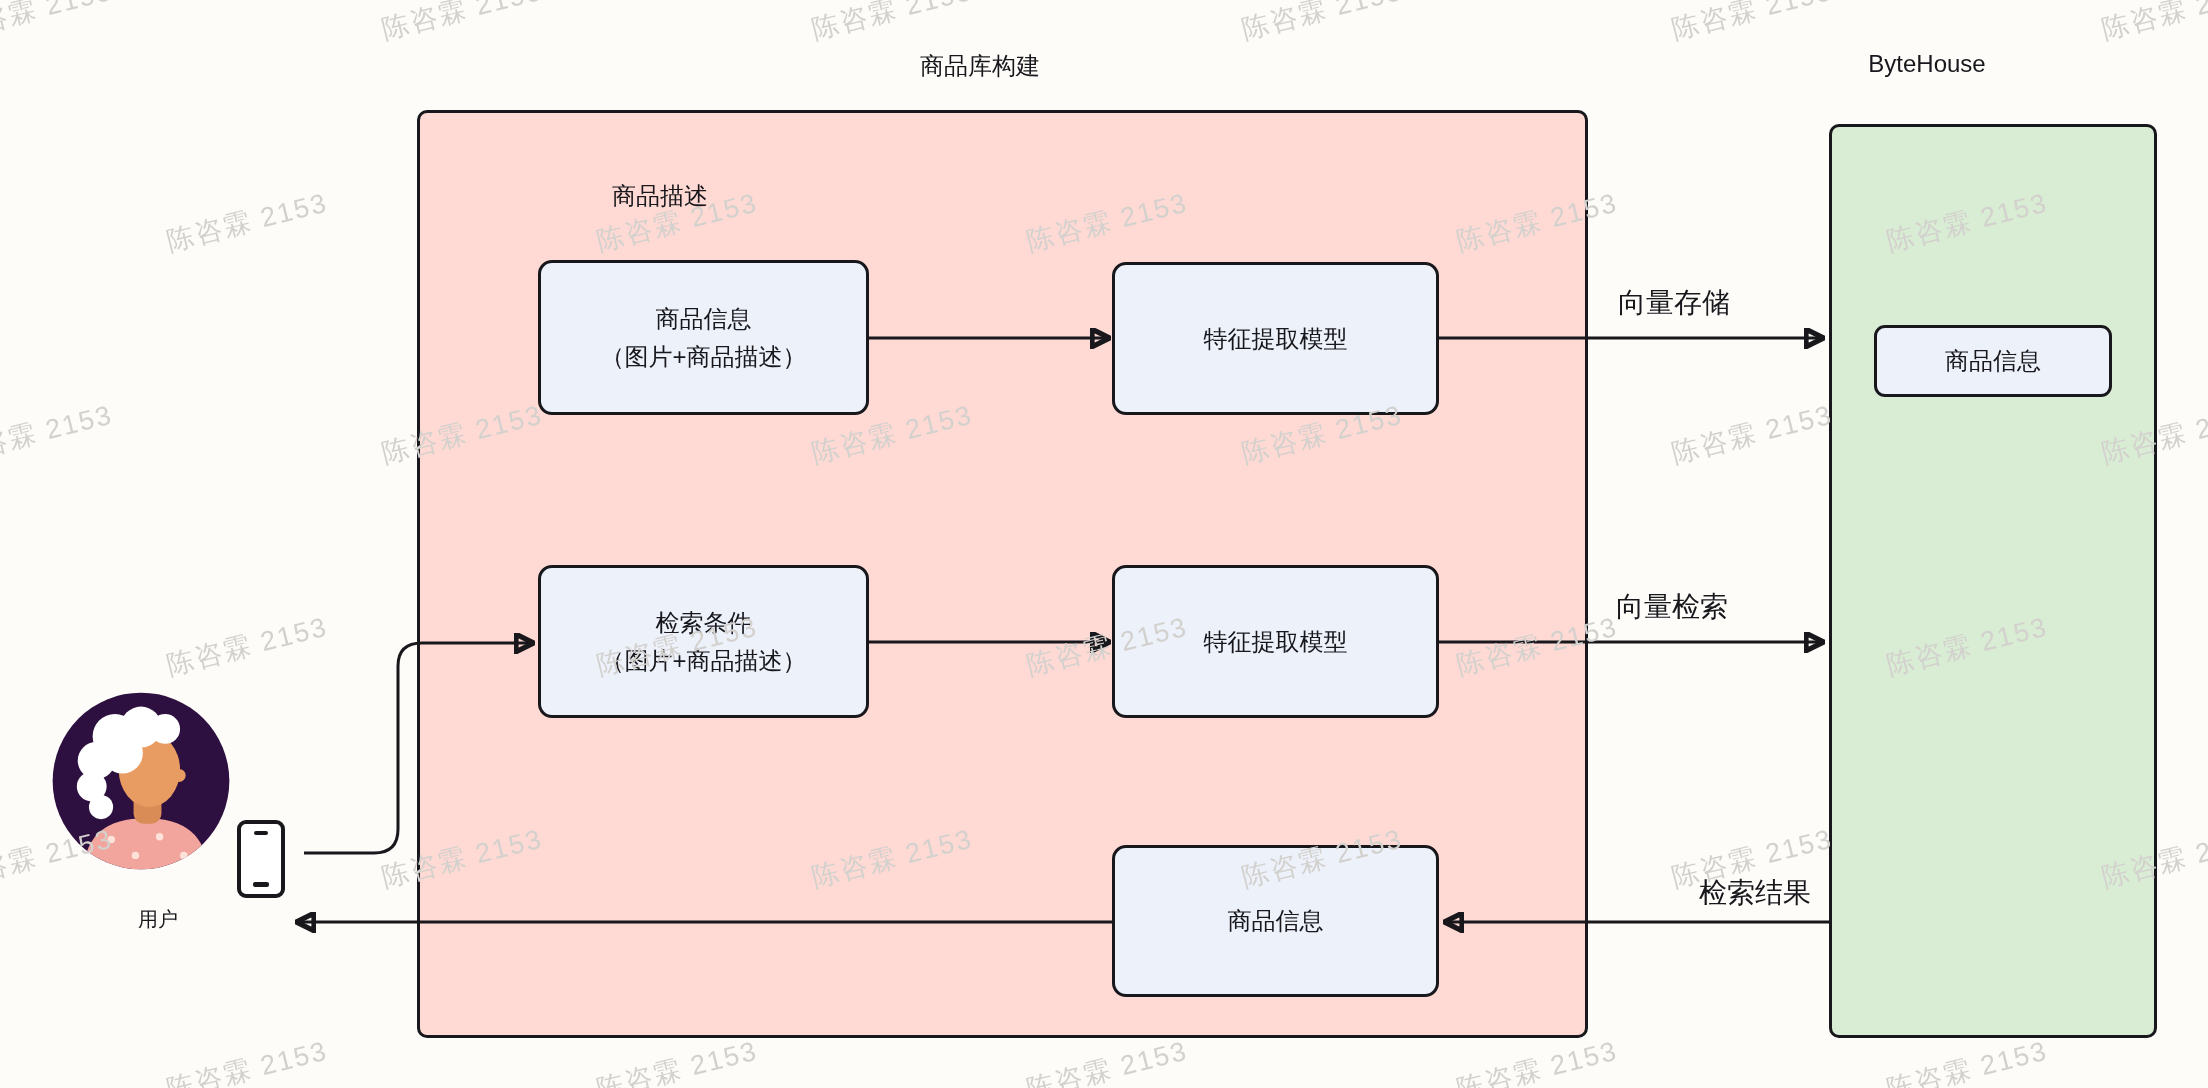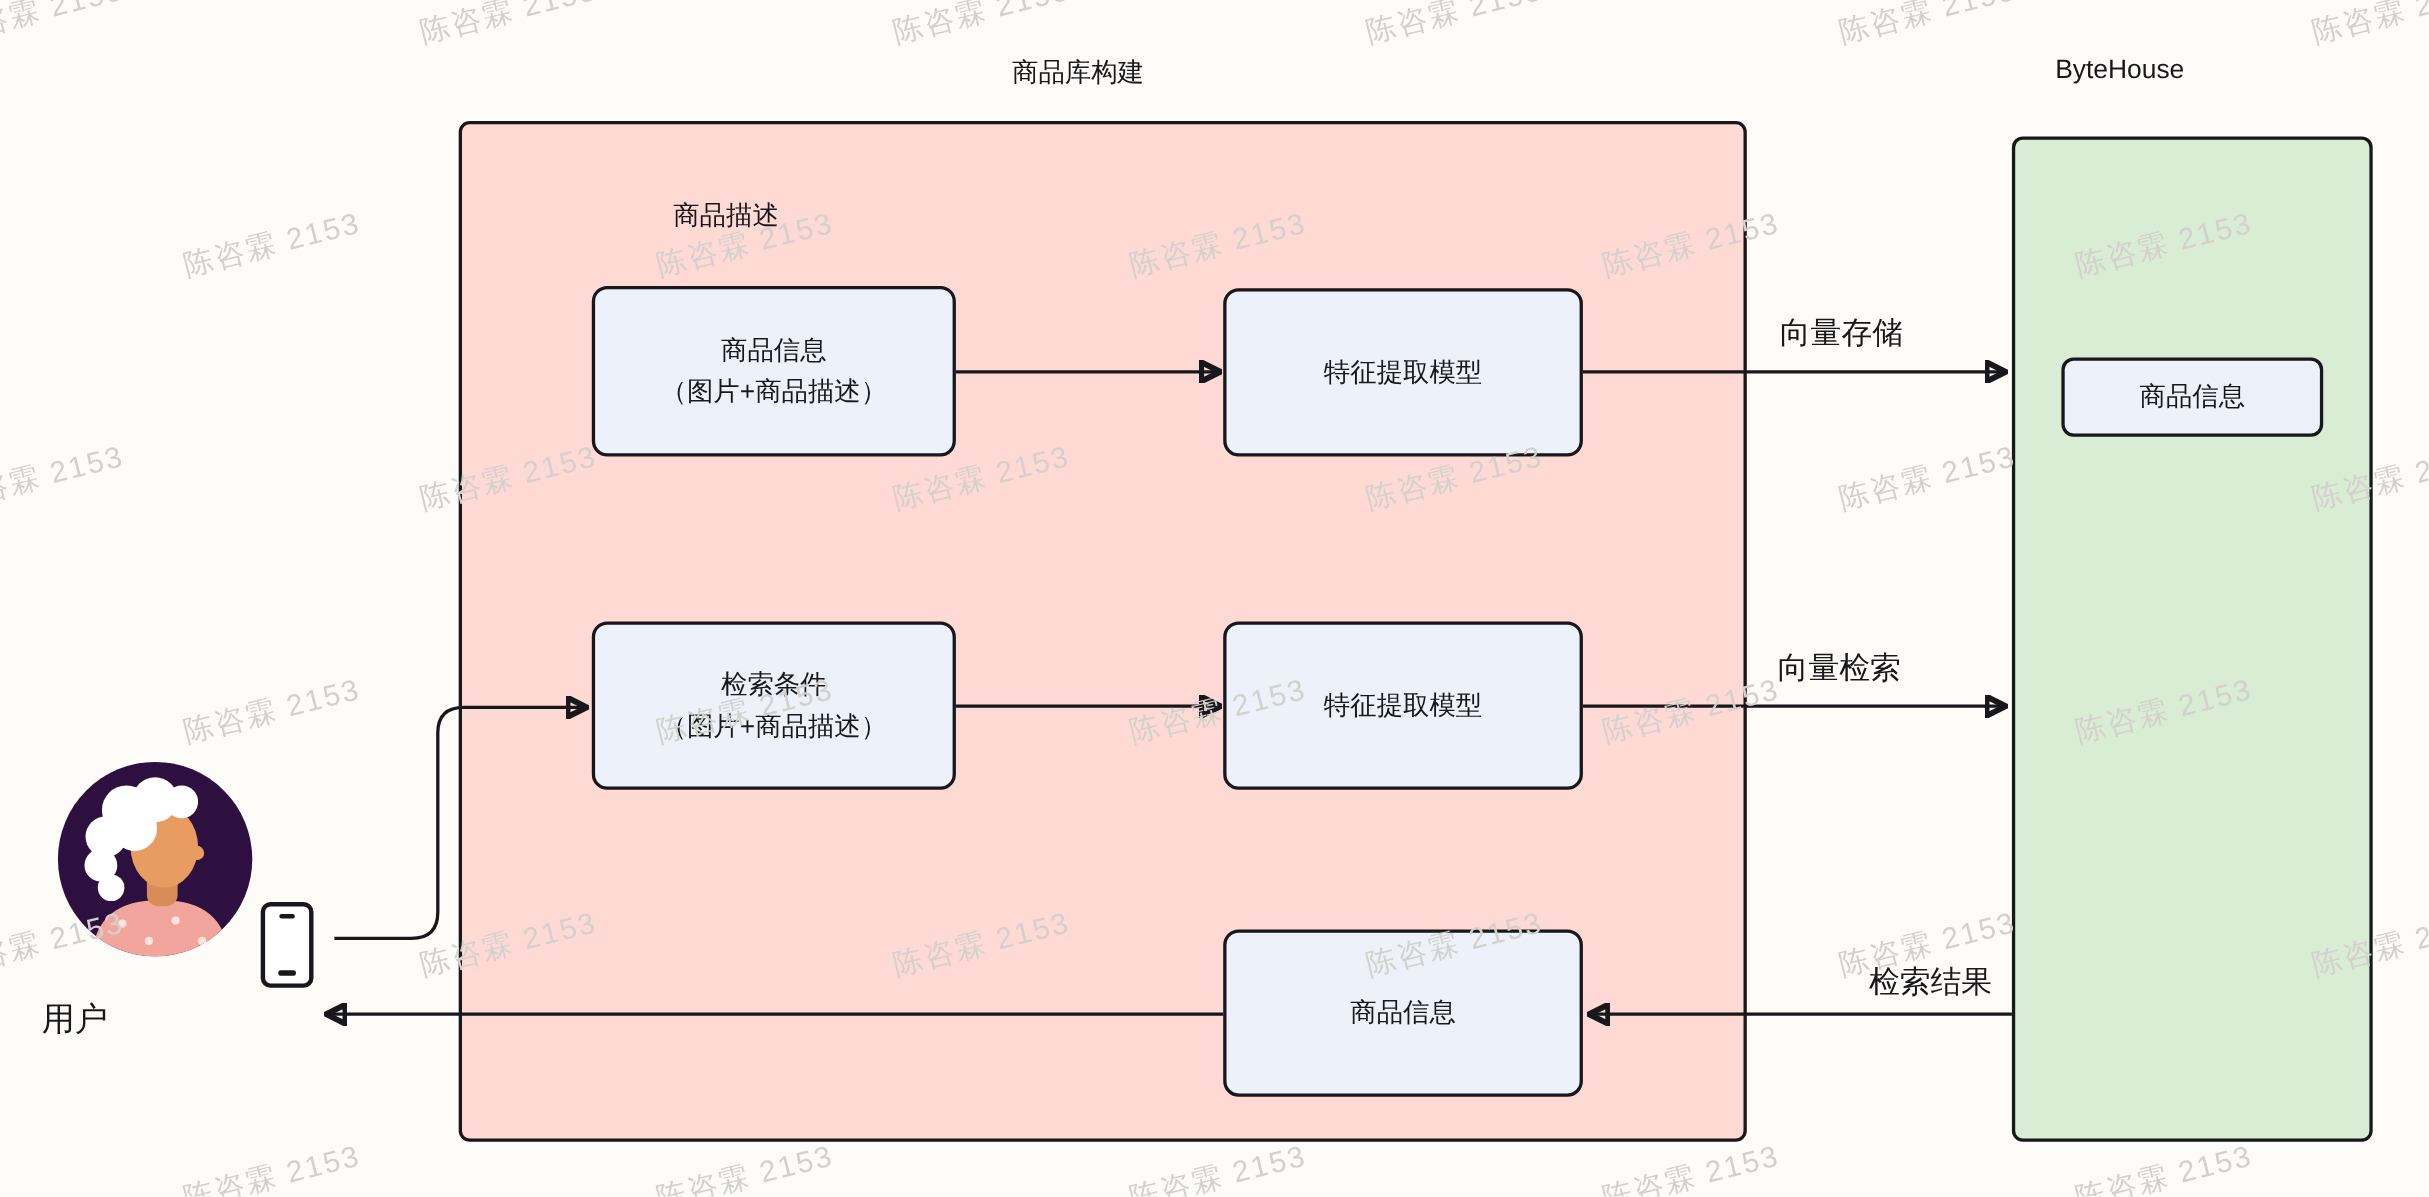--- a/index.html
+++ b/index.html
@@ -34,21 +34,21 @@
     border: 3px solid var(--stroke, #17171c);
     border-radius: 14px;
     display: flex; flex-direction: column; align-items: center; justify-content: center;
     gap: 8px;
     font-size: 24px; line-height: 1.25; text-align: center;
   }
   .node.small { border-radius: 11px; }
   .diagram-title { position: absolute; z-index: 15; font-size: 24px; font-weight: 500; text-align: center; }
   .panel-label { position: absolute; z-index: 15; font-size: 24px; }
   .edge-label { position: absolute; z-index: 15; font-size: 28px; text-align: center; }
-  .user-label { position: absolute; z-index: 15; font-size: 30px; text-align: left; }
+  .user-label { position: absolute; z-index: 15; font-size: 20px; text-align: right; }
   .avatar { position: absolute; z-index: 15; left: 48px; top: 688px; width: 186px; height: 186px; }
   .phone {
     position: absolute; z-index: 15;
     left: 237px; top: 820px; width: 48px; height: 78px;
     background: #ffffff;
     border: 4px solid var(--stroke, #17171c);
     border-radius: 9px;
   }
   .phone .ph-top, .phone .ph-bottom {
     position: absolute; left: 50%; transform: translateX(-50%);

